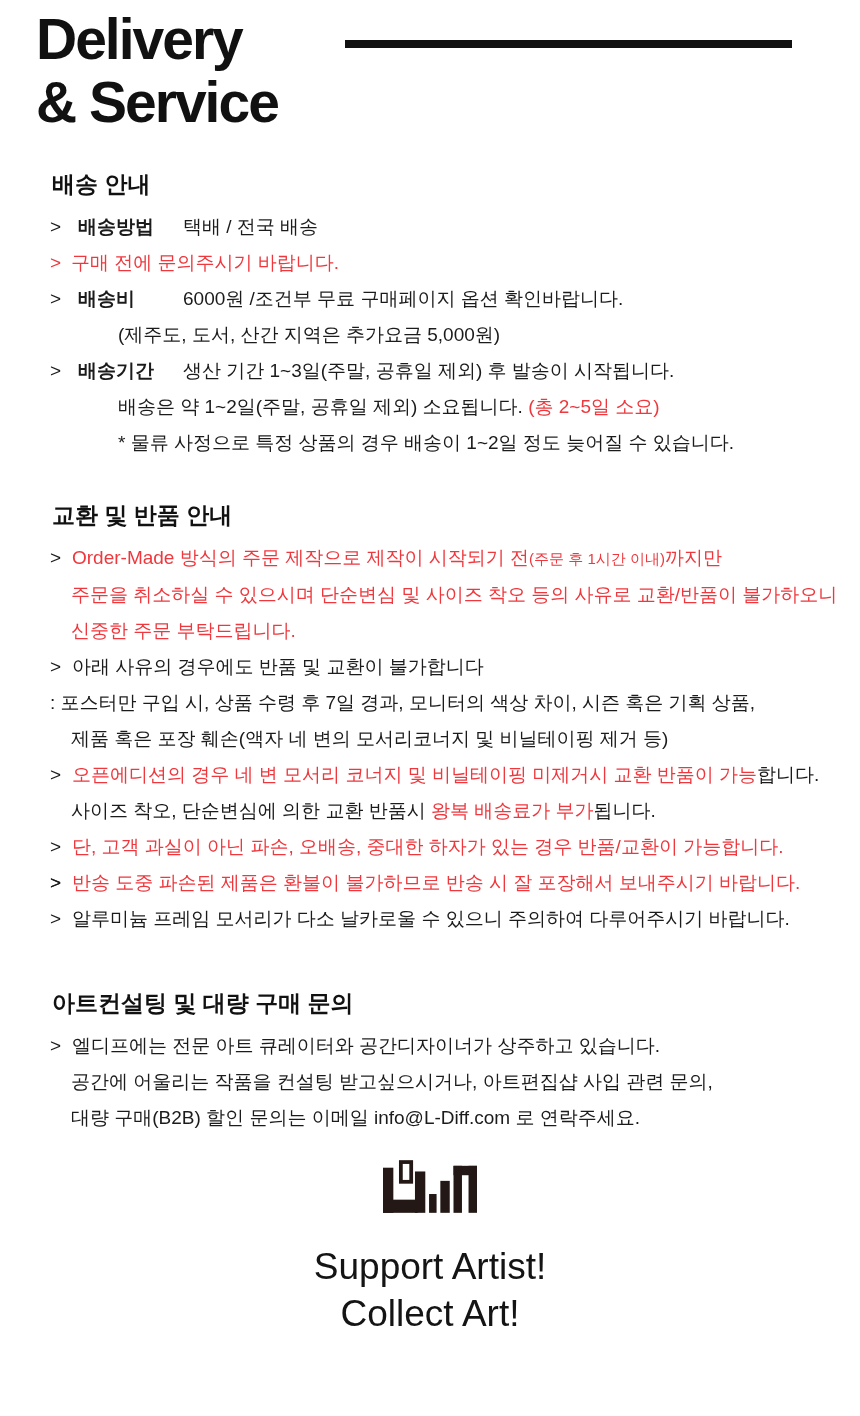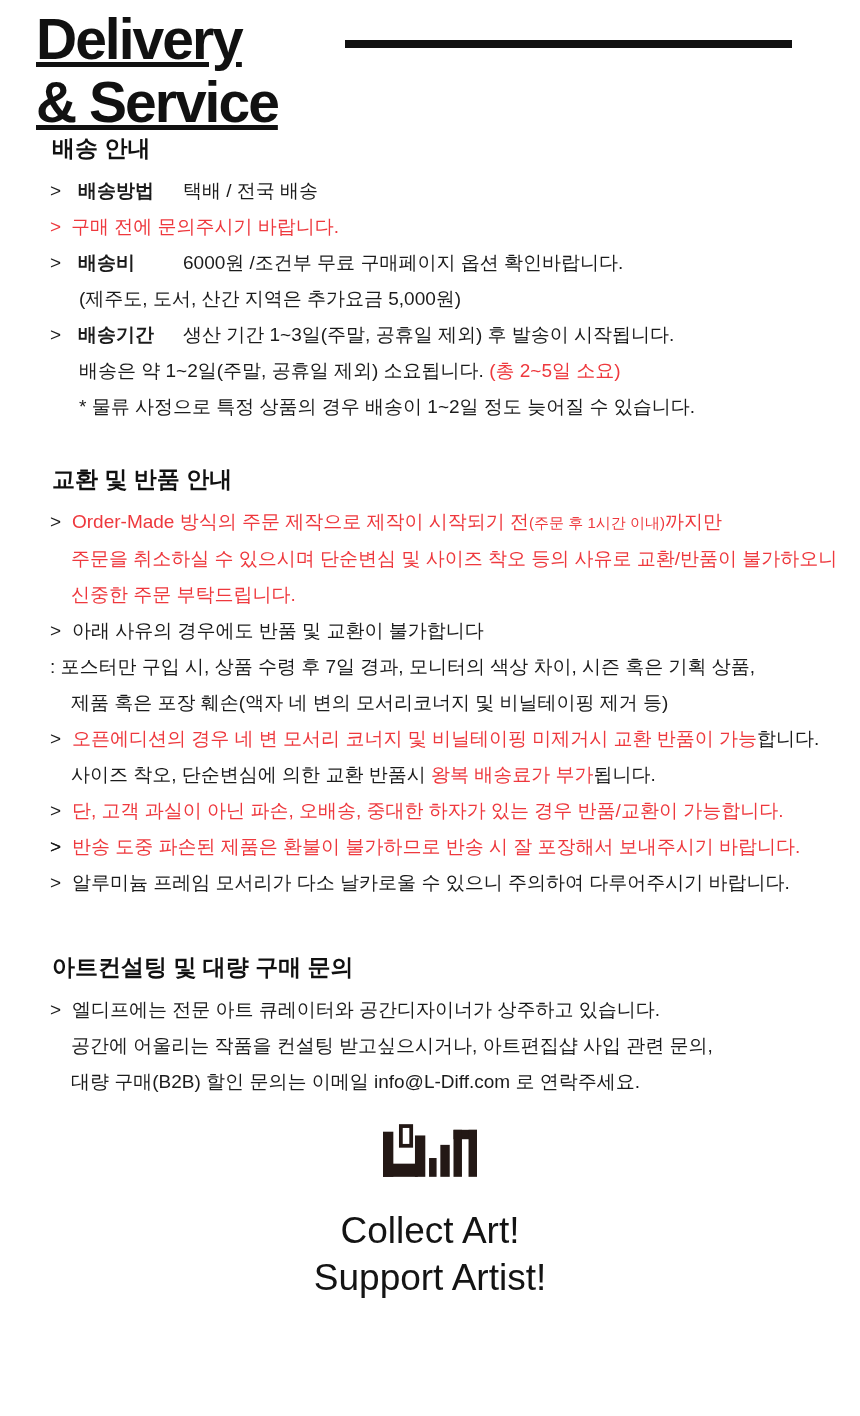--- a/index.html
+++ b/index.html
@@ -11,48 +11,47 @@
     font-family:"Liberation Sans", sans-serif;
     color:#1b1b1b;
     overflow:hidden;
   }
   
   .title {
     margin:8px 0 0 36px;
     font-size:57px; line-height:63px;
     font-weight:800; letter-spacing:-2px;
     color:#111;
-    text-decoration:underline;
   }
   .title-rule {
     position:absolute; left:345px; top:40px;
     width:447px; height:8px; background:#111;
   }
   
   .section-heading {
     margin-left:52px;
     font-size:23px; font-weight:700; color:#111;
     line-height:28px;
   }
-  .h1 { }
+  .h1 { margin-top:36px; }
   .h2 { margin-top:40px; }
   .h3 { margin-top:52px; }
   .rows { margin-top:11px; }
   
   .row {
     position:relative;
     font-size:19px; line-height:36px;
     padding-left:72px;
     color:#1b1b1b;
     white-space:nowrap;
   }
   .row .chev { position:absolute; left:50px; }
   .row.labeled { padding-left:183px; }
   .row.labeled .lbl { position:absolute; left:78px; font-weight:700; }
-  .row.cont-value { padding-left:79px; }
+  .row.cont-value { padding-left:118px; }
   .row.cont { padding-left:71px; }
   .row.cont-colon { padding-left:50px; }
   .red  { color:#ee383d; }
   .bold { font-weight:400; }
   .small { font-size:15px; }
   
   .logo-wrap { margin-top:24px; text-align:center; }
   .logo-wrap svg { display:inline-block; }
   .slogan {
     margin-top:26px; text-align:center;
@@ -174,17 +173,17 @@
         <rect x="34" y="12" width="11" height="44"></rect>
         <rect x="49" y="36" width="8" height="20"></rect>
         <rect x="61" y="22" width="10" height="34"></rect>
         <rect x="75" y="6" width="25" height="10"></rect>
         <rect x="75" y="6" width="9" height="50"></rect>
         <rect x="91" y="6" width="9" height="50"></rect>
       </g>
     </svg>
   </div>
   <div class="slogan">
+    <div>Support Artist!</div>
     <div>Collect Art!</div>
-    <div>Support Artist!</div>
   </div>
 
 </div>
 
 </body></html>

